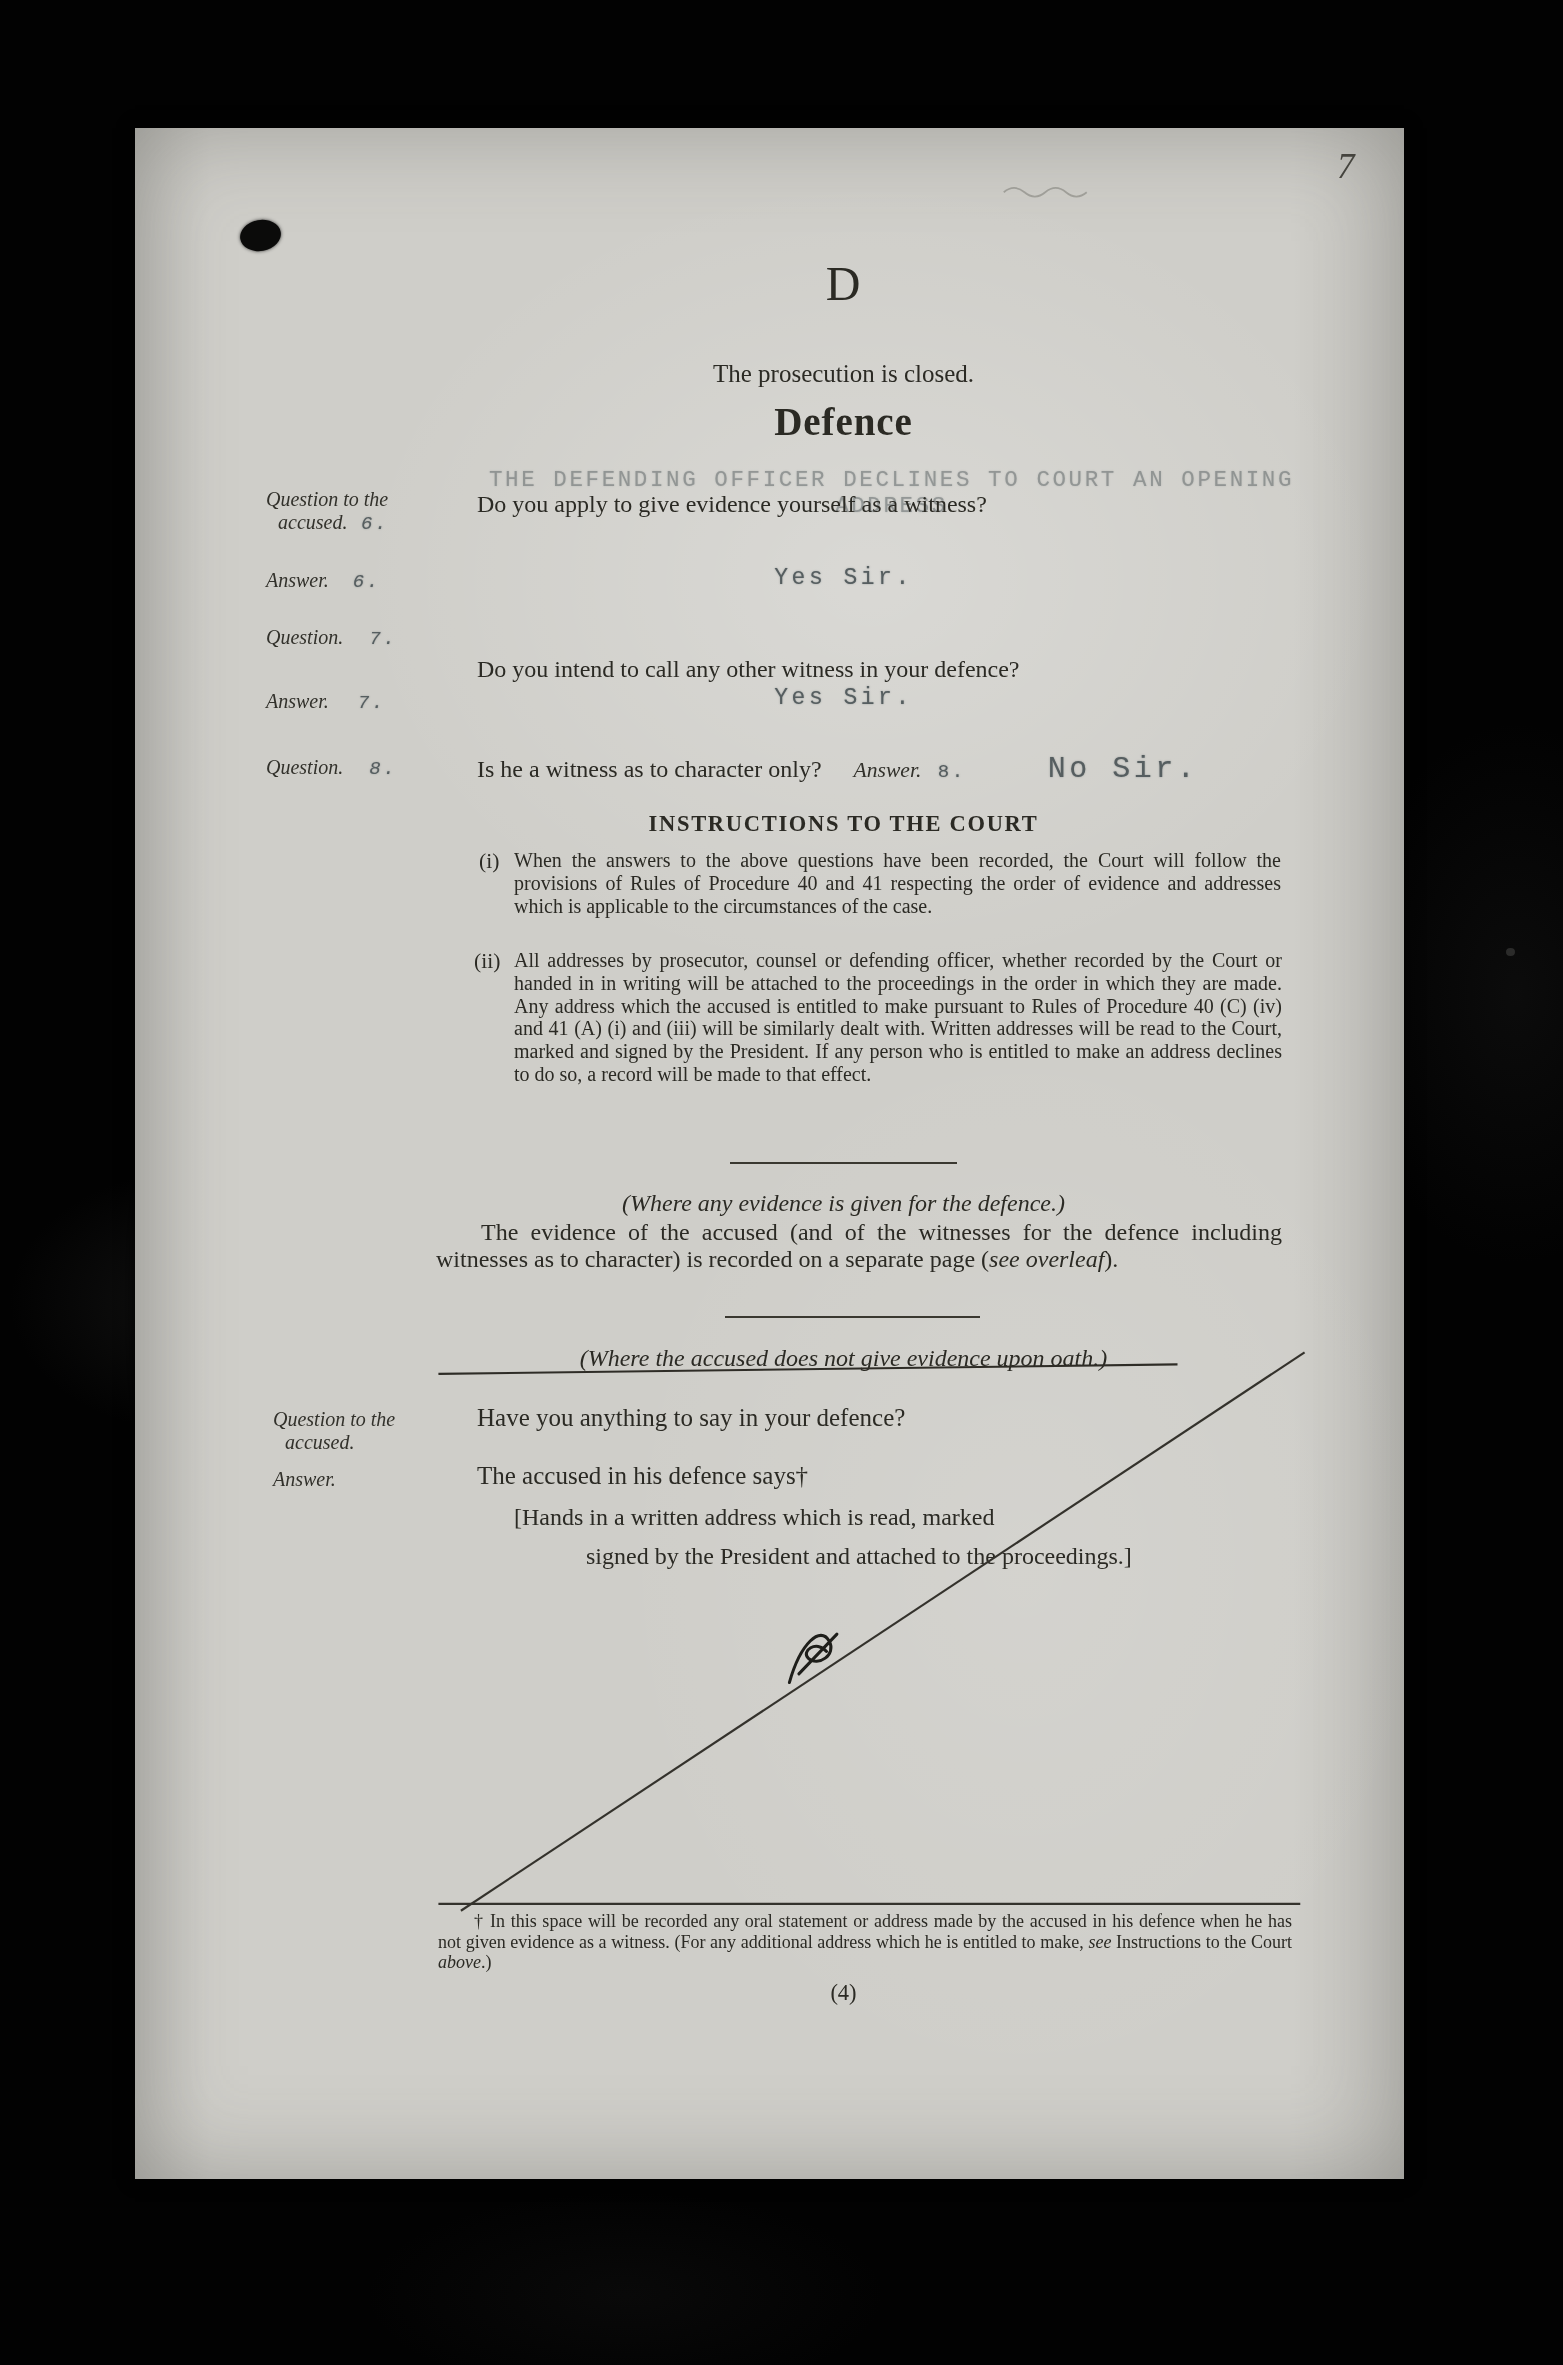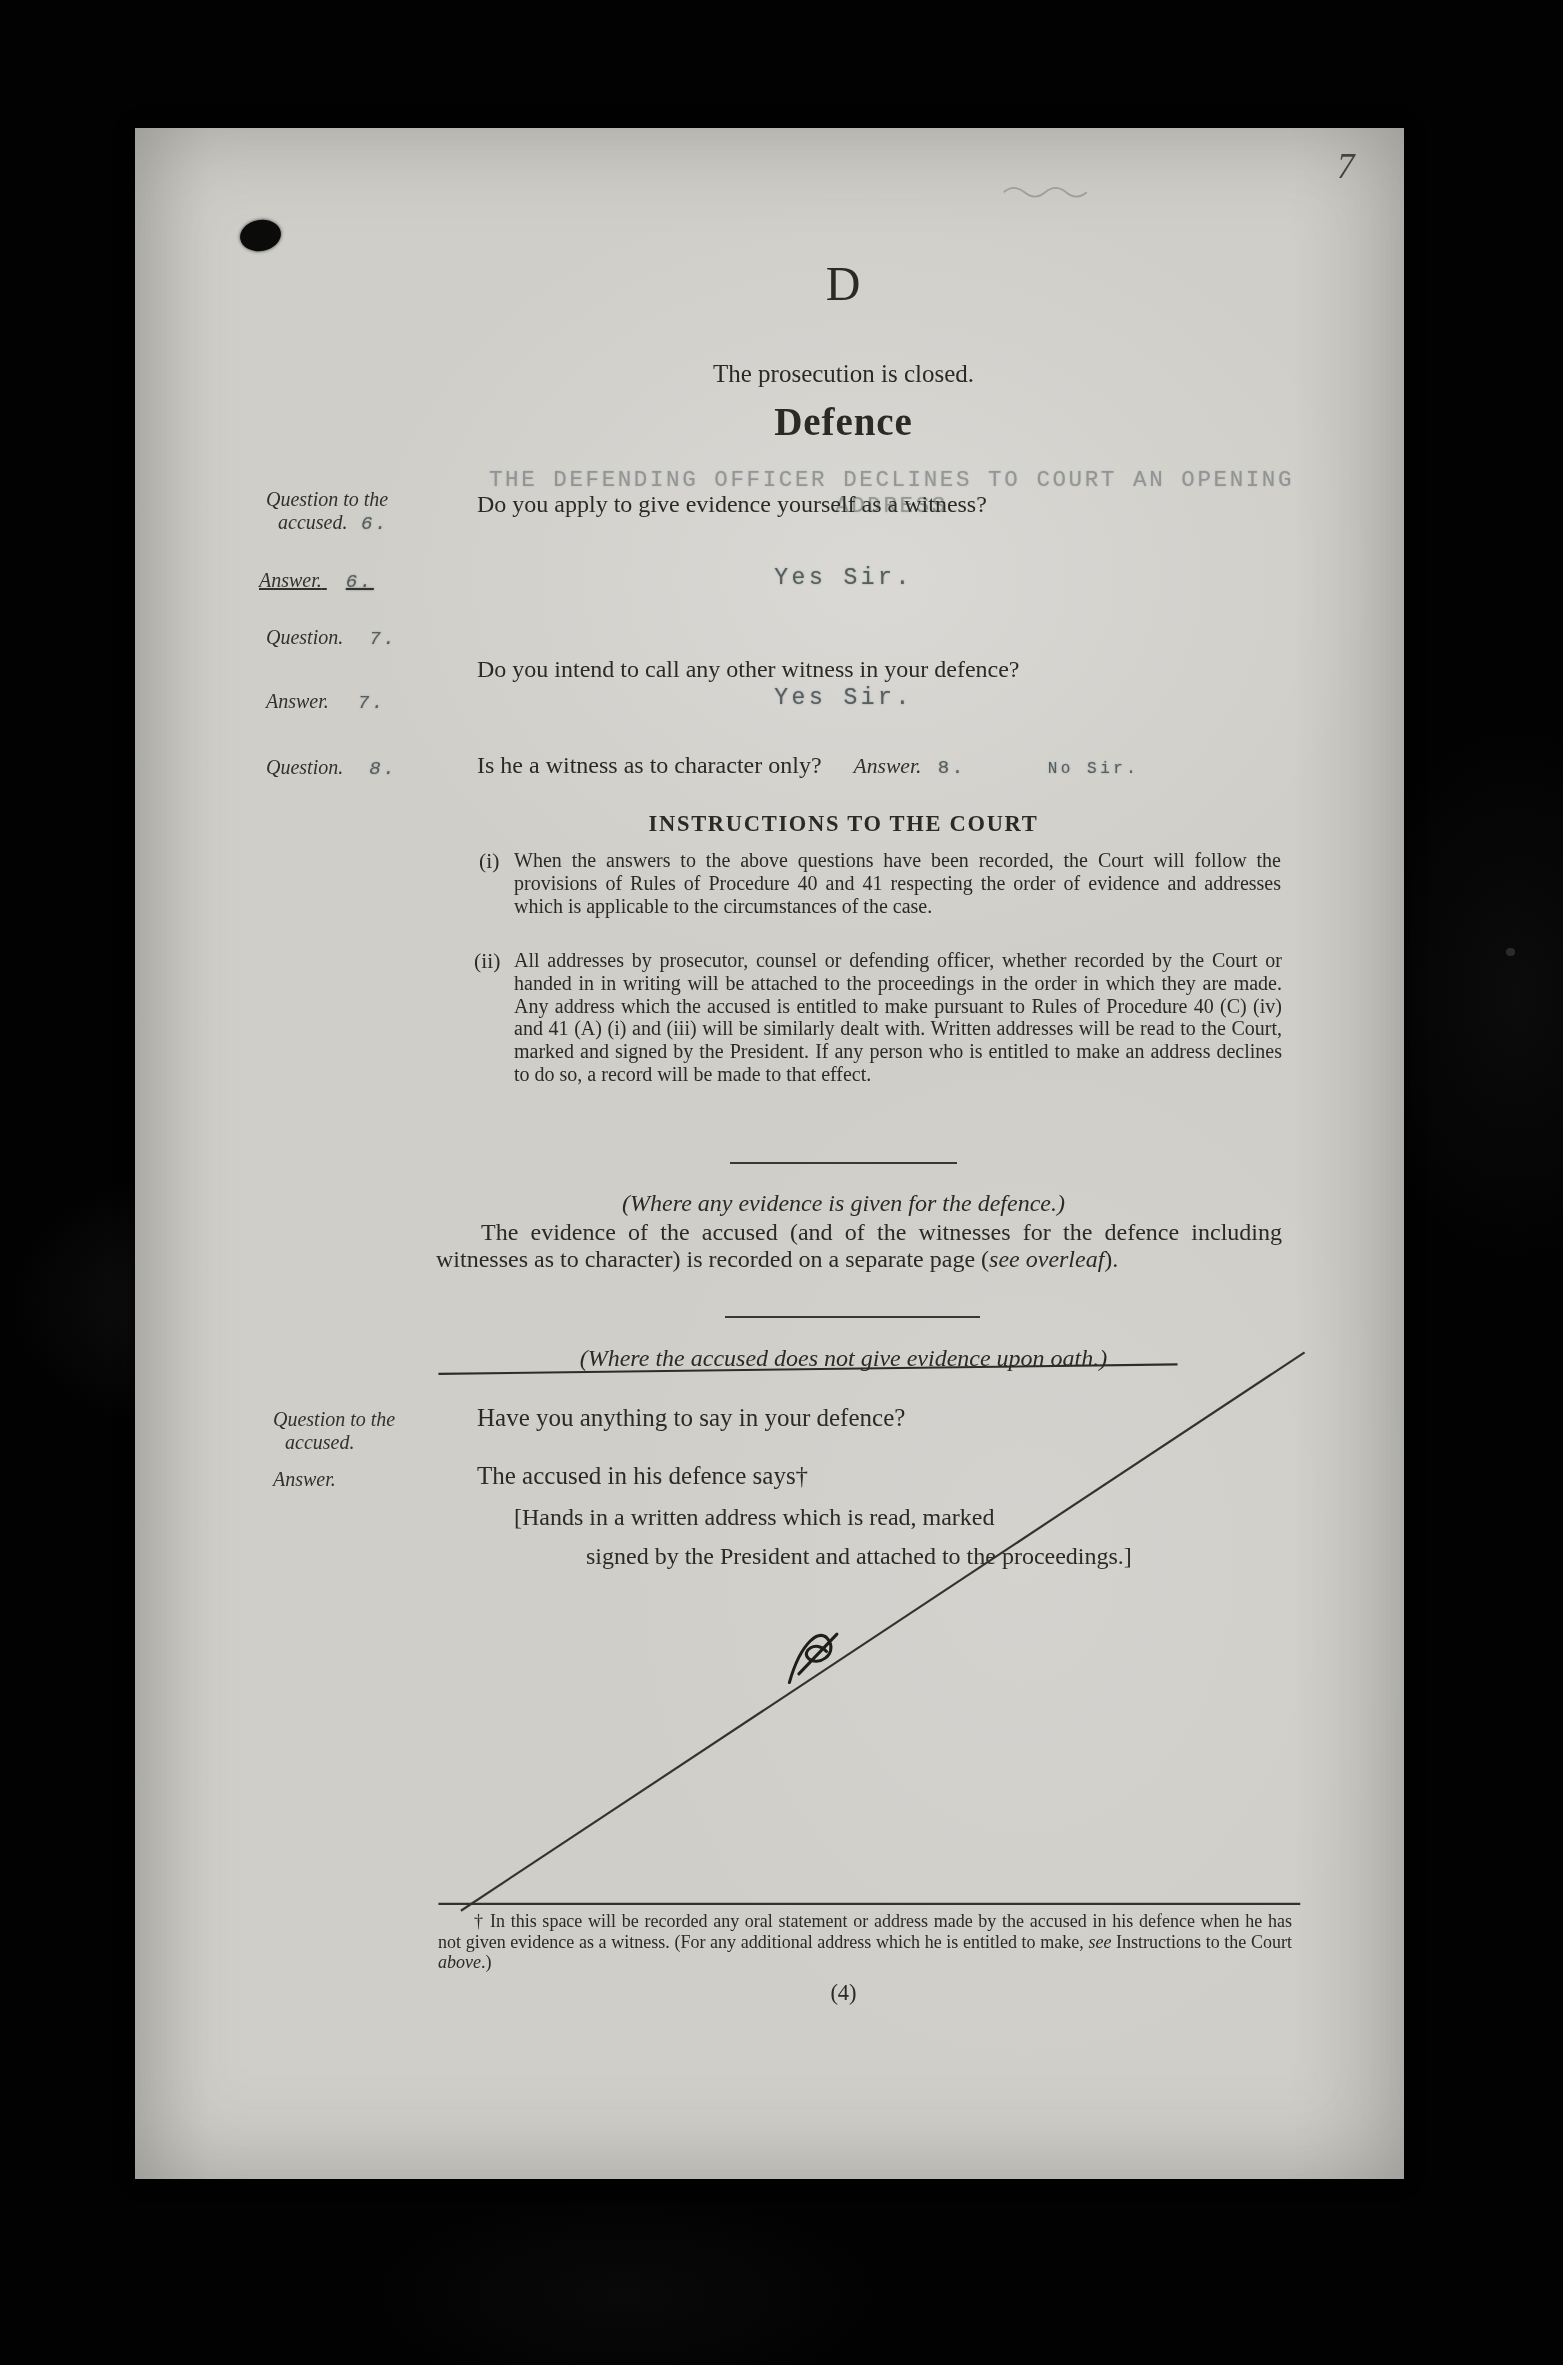--- a/index.html
+++ b/index.html
@@ -72,21 +72,21 @@
 
     <div class="abs label" style="left:131px; top:360px; width:208px;">
       <div>Question to the</div>
       <div style="margin-left:12px;">
         <span>accused.</span>
         <span class="typed typed-num" style="margin-left:8.6px;">6.</span>
       </div>
     </div>
     <div class="abs qtext" style="left:342px; top:363px;">Do you apply to give evidence yourself as a witness?</div>
 
-    <div class="abs label" style="left:124px; top:441px;text-decoration:underline;">
+    <div class="abs label" style="left:131px; top:441px;">
       <span>Answer.</span>
       <span class="typed typed-num" style="margin-left:19px;">6.</span>
     </div>
     <div class="abs typed" style="left:311px; top:437px; width:795px; text-align:center; font-size:23px; letter-spacing:3.5px;">Yes Sir.</div>
 
     <div class="abs label" style="left:131px; top:498px;">
       <span>Question.</span>
       <span class="typed typed-num" style="margin-left:21px;">7.</span>
     </div>
     <div class="abs qtext" style="left:342px; top:495px;margin-top:33px;">Do you intend to call any other witness in your defence?</div>
@@ -98,21 +98,21 @@
     <div class="abs typed" style="left:311px; top:557px; width:795px; text-align:center; font-size:23px; letter-spacing:3.5px;">Yes Sir.</div>
 
     <div class="abs label" style="left:131px; top:628px;">
       <span>Question.</span>
       <span class="typed typed-num" style="margin-left:21px;">8.</span>
     </div>
     <div class="abs qtext" style="left:342px; top:624px;">
       <span>Is he a witness as to character only?</span>
       <span class="label" style="margin-left:26px; font-size:21.6px;">Answer.</span>
       <span class="typed typed-num" style="margin-left:10.4px;">8.</span>
-      <span class="typed" style="margin-left:76px; font-size:16px; letter-spacing:3.5px;">No Sir.</span>
+      <span class="typed" style="margin-left:76px; font-size:30px; letter-spacing:3.5px;">No Sir.</span>
     </div>
 
     <div class="center-col" style="top:683px; font-size:22.5px; font-weight:600; letter-spacing:1.7px;">INSTRUCTIONS TO THE COURT</div>
 
     <div class="abs instr-item" style="left:344px; top:721px; width:802px;">
       <span class="instr-marker">(i)</span>
       <span class="instr-text body-par">When the answers to the above questions have been recorded, the Court will follow the provisions of Rules of Procedure 40 and 41 respecting the order of evidence and addresses which is applicable to the circumstances of the case.</span>
     </div>
 
     <div class="abs instr-item" style="left:339px; top:821px; width:808px;">

